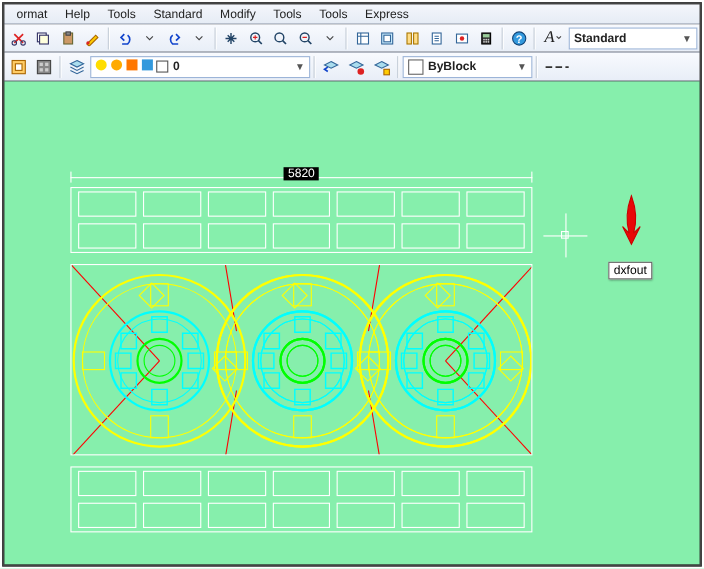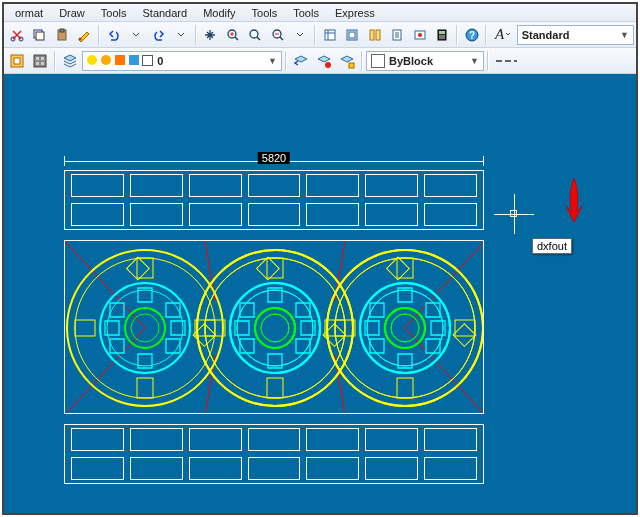--- a/index.html
+++ b/index.html
@@ -10,21 +10,21 @@
   .toolbar { background: linear-gradient(#f8fafe,#e8eef7); height: 26px; display: flex; align-items: center; padding: 0 2px; gap: 1px; border-bottom: 1px solid #c9d2e0; }
   .toolbar.row2 { height: 26px; }
   .tb-btn { width: 22px; height: 22px; border: 1px solid transparent; display:flex; align-items:center; justify-content:center; border-radius:2px; }
   .tb-sep { width: 2px; height: 20px; border-left:1px solid #c5ced8; border-right:1px solid #fff; margin:0 2px; }
   .combo { height: 20px; border:1px solid #9cb4d8; background:#fff; display:flex; align-items:center; padding:0 4px; font-size:11px; color:#222; position:relative;font-weight:bold; }
   .combo .chev { margin-left:auto; font-size:9px; color:#555; }
   .layer-ctrl { width: 200px; }
   .style-ctrl { width: 120px; }
   .byblock-ctrl { width: 118px; }
   .bycolor { width:14px; height:14px; border:1px solid #666; background:#fff; margin-right:4px; }
-  .workspace { position:absolute; top:70px; left:0; right:0; bottom:0; background:#0369a1;padding-left:36px; }
+  .workspace { position:absolute; top:70px; left:0; right:0; bottom:0; background:#86efac;padding-left:36px; }
   .drawing { position:absolute; left:60px; top:80px; width:420px; height:330px; }
   .dim-line { position:absolute; top:0; left:0; right:0; height:14px; }
   .dim-line .dim-bar { position:absolute; top:7px; left:0; right:0; height:1px; background:#fff; }
   .dim-line .tick { position:absolute; top:2px; width:1px; height:10px; background:#fff; }
   .dim-text { position:absolute; top:-2px; left:50%; transform:translateX(-50%); background:#000; color:#fff; padding:0 4px; font-size:11px; }
   .panel { position:absolute; border:1px solid #fff; }
   .top-panel { left:0; right:0; top:16px; height:60px; }
   .btm-panel { left:0; right:0; bottom:0; height:60px; }
   .panel-row { display:flex; gap:6px; padding:3px 6px; height:50%; }
   .panel-row .cell { flex:1; border:1px solid #fff; }
@@ -38,21 +38,21 @@
   .lights span { display:inline-block; width:10px; height:10px; border-radius:50%; margin-right:1px; }
   svg { display:block; }
 </style>
 </head>
 <body>
 
 <div class="outer-border">
 
   <div class="menubar">
     <span class="mi"><span>ormat</span></span>
-    <span class="mi"><span>Draw</span></span>
+    <span class="mi"><span>Help</span></span>
     <span class="mi"><span>Tools</span></span>
     <span class="mi"><span>Standard</span></span>
     <span class="mi"><span>Modify</span></span>
     <span class="mi"><span>Tools</span></span>
     <span class="mi"><span>Tools</span></span>
     <span class="mi"><span>Express</span></span>
   </div>
 
   <div class="toolbar">
     <div class="tb-btn">
@@ -381,18 +381,18 @@
         <div class="v"></div>
         <div class="sq"></div>
     </div>
 
     <div class="red-arrow" style="left:556px; top:100px">
       <svg width="28" height="50">
           <path d="M14 4 C10 15 9 28 12 38 L6 32 14 48 22 32 16 38 C19 28 18 15 14 4Z" fill="#e80808" stroke="#c00"></path>
         </svg>
     </div>
 
-    <div class="tooltip" style="left:528px; top:164px">
+    <div class="tooltip" style="left:549px; top:164px">
       <span>dxfout</span>
     </div>
 
   </div>
 </div>
 
 </body></html>

